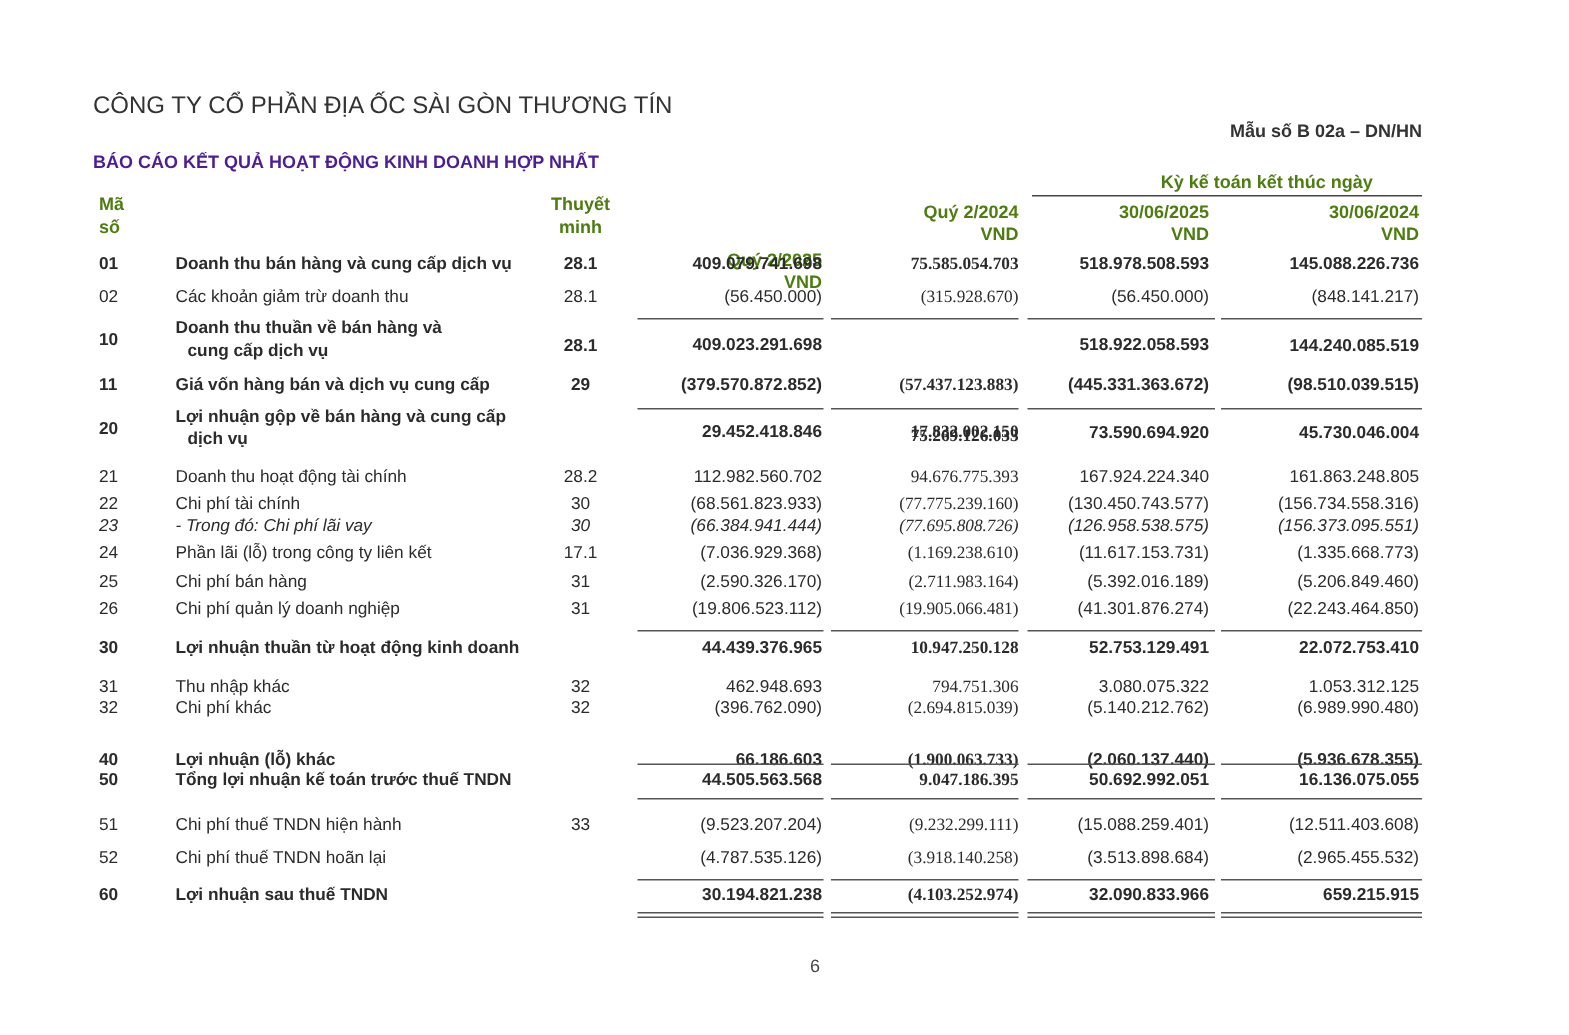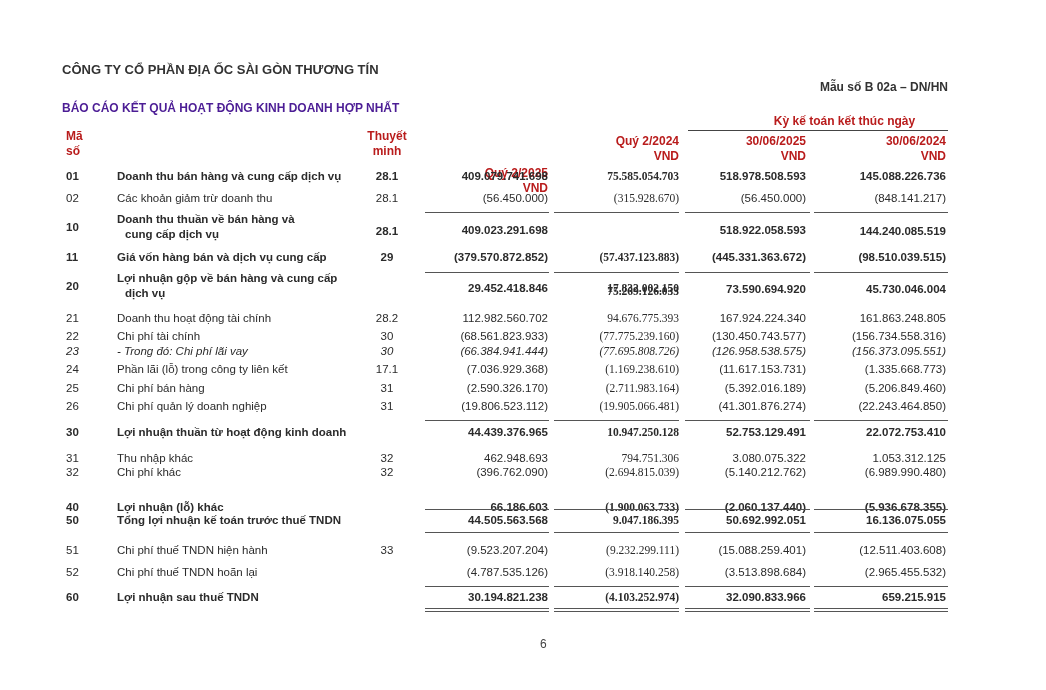--- a/index.html
+++ b/index.html
@@ -1,22 +1,22 @@
 <!DOCTYPE html>
 <html><head>
 <meta charset="utf-8">
 <style>
   html, body { margin:0; padding:0; background:#ffffff; }
   body { width:1046px; height:690px; position:relative; overflow:hidden;
          font-family:"Liberation Sans", sans-serif; color:#2b2b2b; font-size:11.5px; }
   .abs { position:absolute; white-space:nowrap; }
-  .company { left:62px; top:62px; font-size:13px; font-weight:bold; color:#333; }
+  .company { left:62px; top:62px; font-size:16px; font-weight:normal; color:#333; }
   .form { right:98px; top:80px; font-size:12px; font-weight:bold; color:#333; }
   .title { left:62px; top:101px; font-size:12px; font-weight:bold; color:#4c1d95; }
-  .hdr { font-weight:bold; font-size:12px; line-height:15px; color:#b91c1c; }
+  .hdr { font-weight:bold; font-size:12px; line-height:15px; color:#4d7c0f; }
   .period-label { left:742px; top:114px; width:205px; text-align:center; font-weight:bold; font-size:12px; }
   .period-line { position:absolute; left:688px; top:130px; width:260px; border-top:1.5px solid #444; }
   .row { position:absolute; left:0; width:906px; height:16px; }
   .row .code { position:absolute; left:66px; }
   .row .name { position:absolute; left:117px; }
   .row .note { position:absolute; left:362px; width:50px; text-align:center; }
   .row .v { position:absolute; text-align:right; width:150px; }
   .v0 { left:398px; } .v1 { left:529px;font-family:Liberation Serif, serif; } .v2 { left:656px; } .v3 { left:796px; }
   .bold { font-weight:bold; }
   .ital { font-style:italic; }

